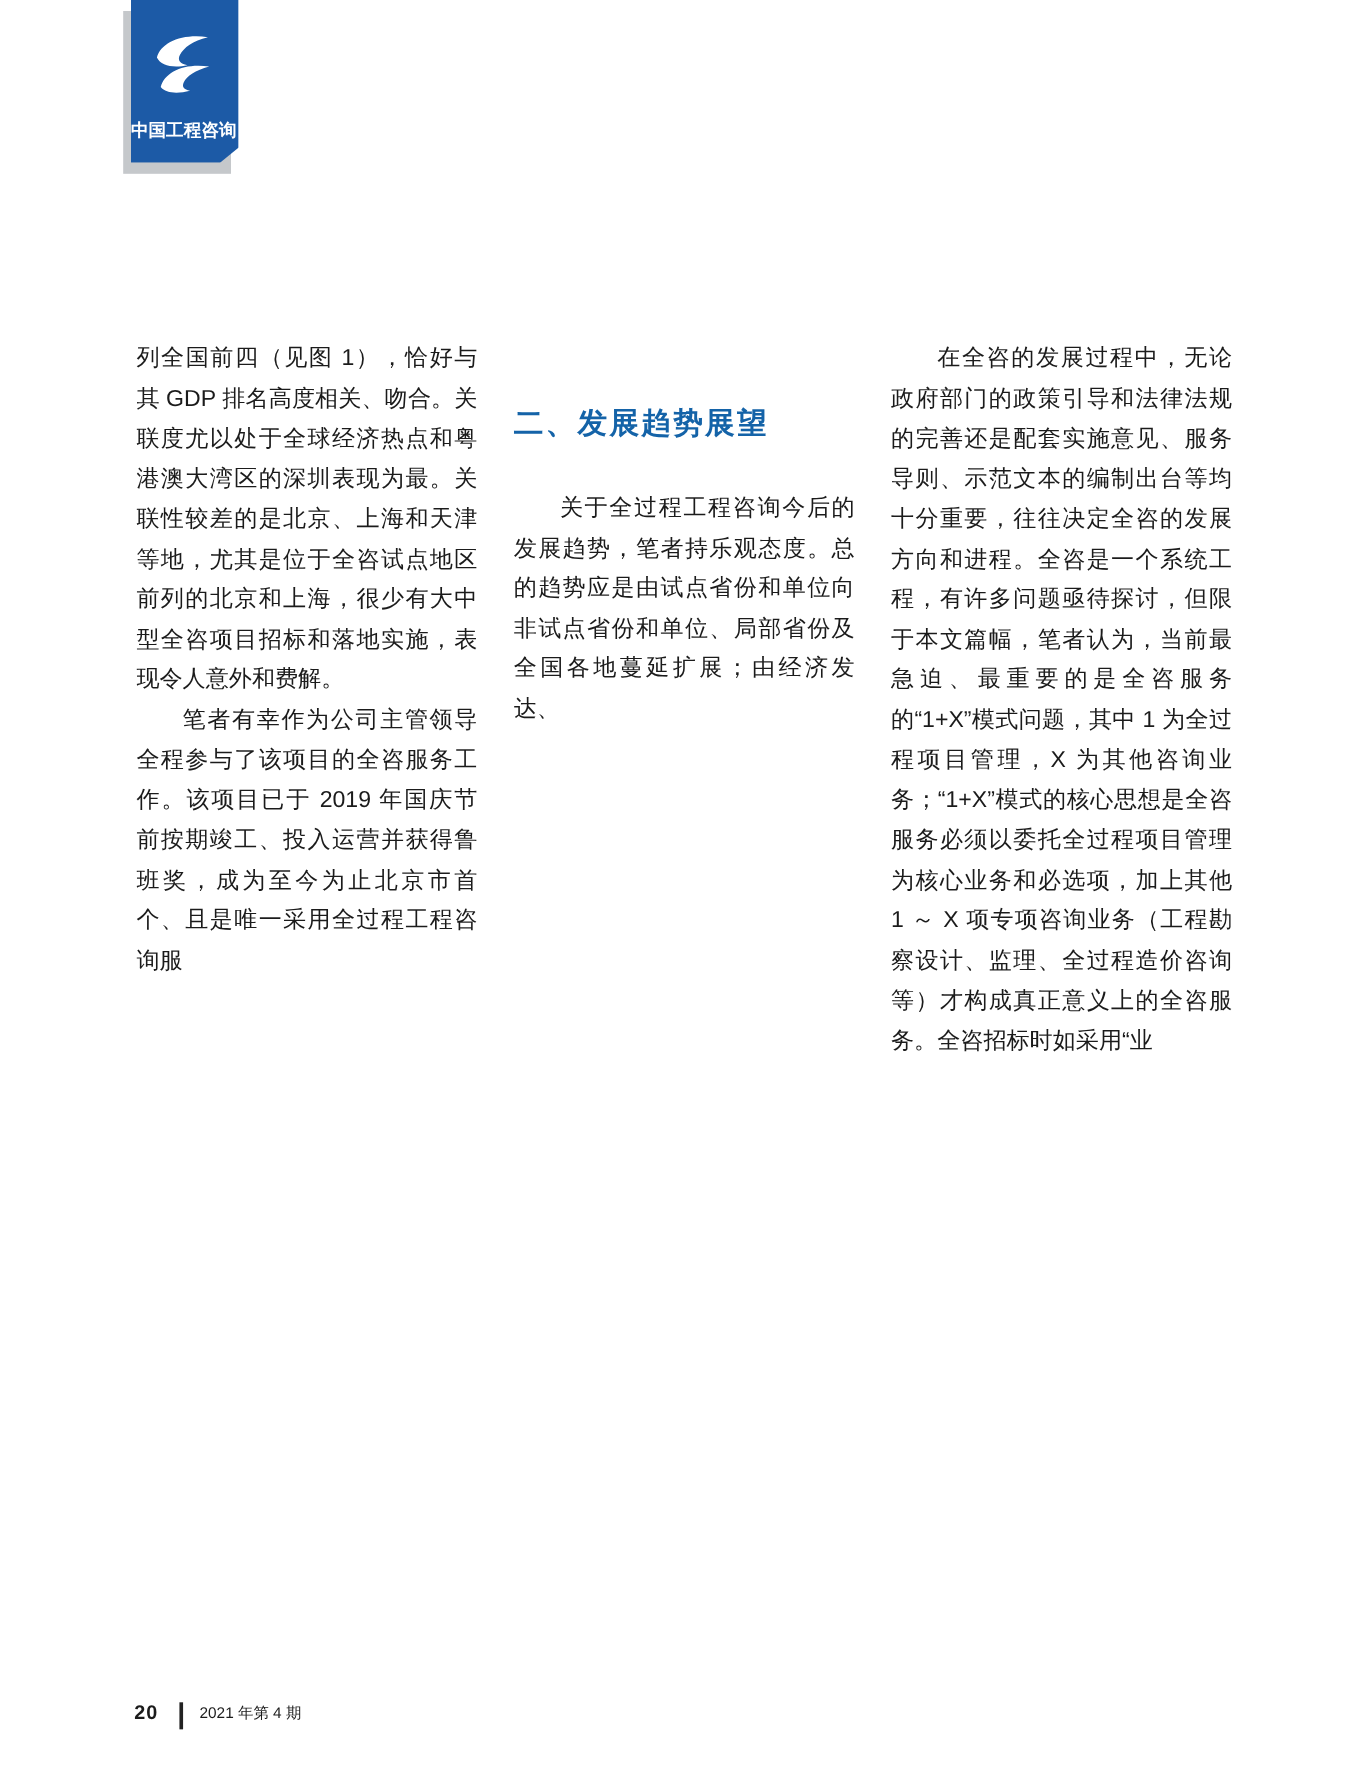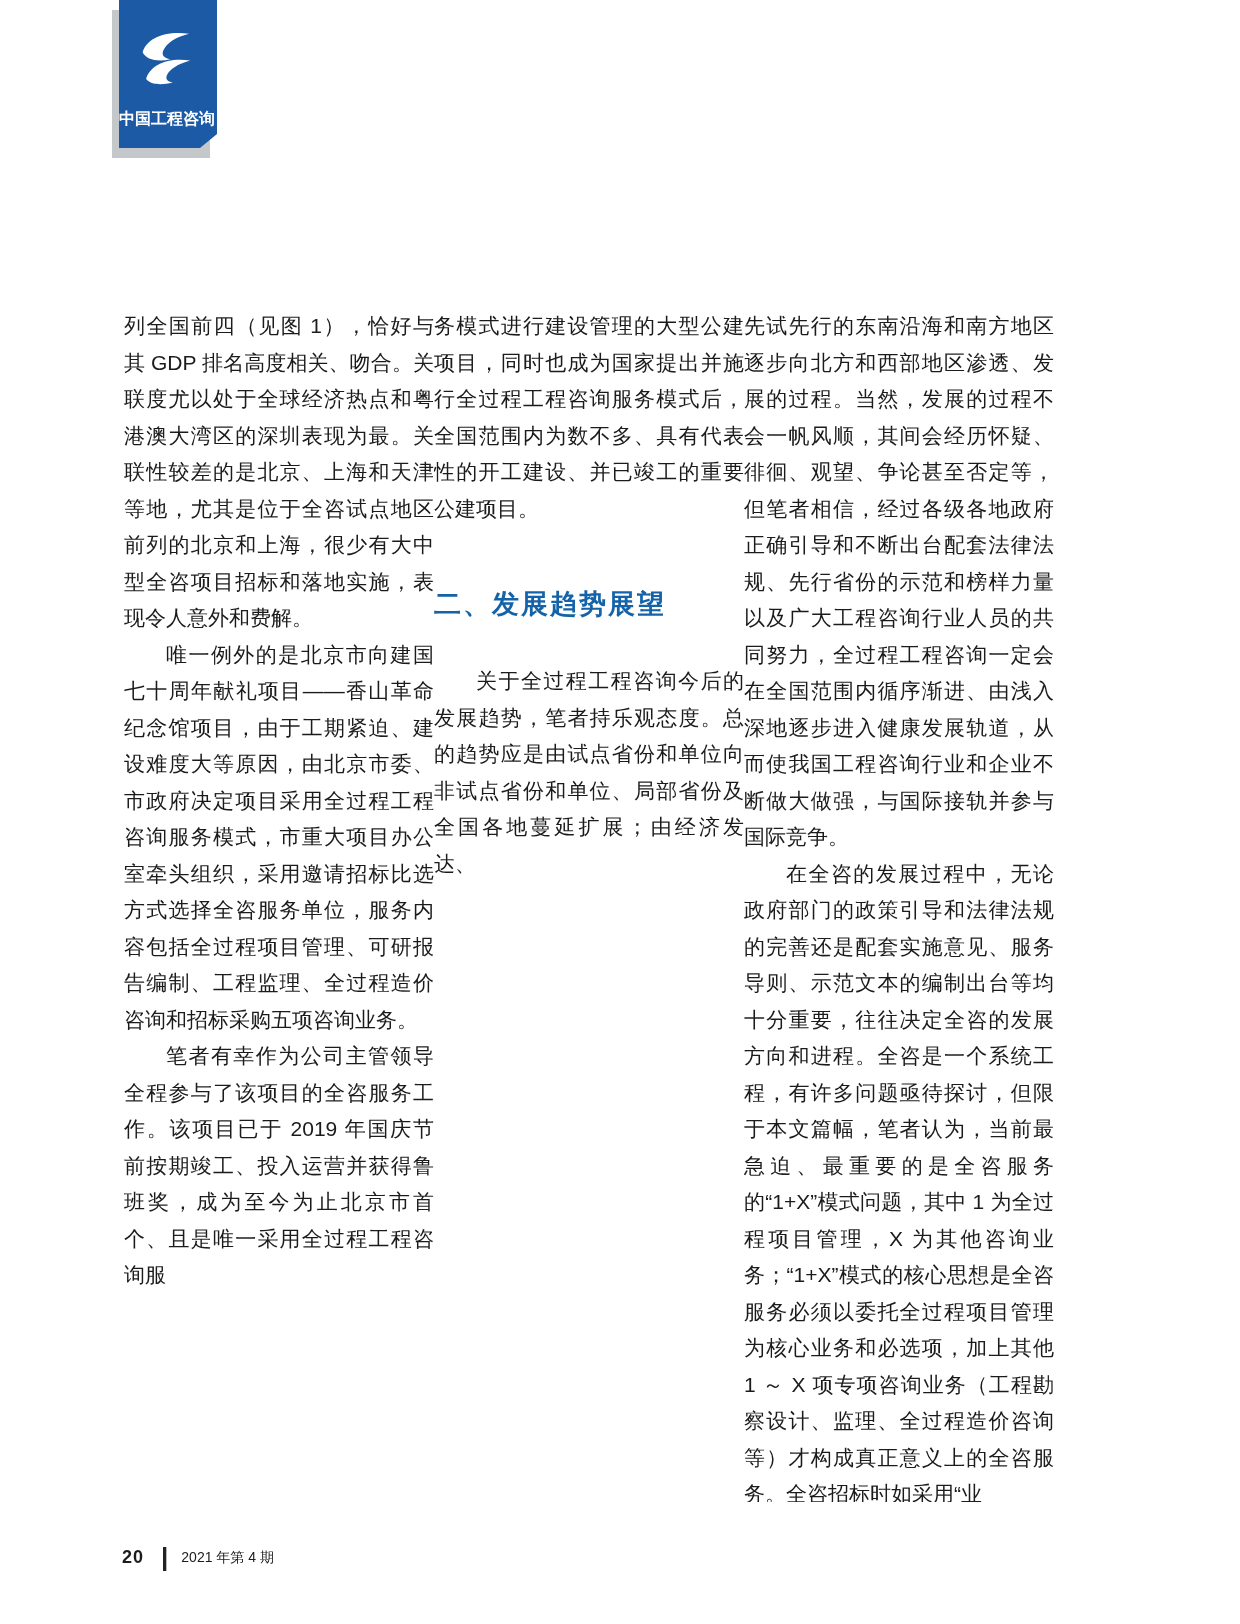--- a/index.html
+++ b/index.html
@@ -11,21 +11,21 @@
   .logo-shadow { position: absolute; left: 0; top: 10px; width: 98px; height: 148px; background: #c5c8cb; }
   .logo-block { position: absolute; left: 7px; top: 0; width: 98px; height: 148px;
                 background: var(--logo-blue, #1c5aa6);
                 clip-path: polygon(0 0, 100% 0, 100% calc(100% - 14px), calc(100% - 17px) 100%, 0 100%); }
   .logo-icon { position: absolute; left: 19px; top: 26px; width: 58px; height: 62px; }
   .logo-icon svg { width: 100%; height: 100%; }
   .logo-label { position: absolute; left: 0; right: 2px; bottom: 18px; text-align: center;
                 color: #ffffff; font-weight: bold; font-size: 16px; white-space: nowrap; margin-top: 36px; }
 
   
-  .cols { position: absolute; left: 124px; top: 308px; display: flex; }
+  .cols { position: absolute; left: 124px; top: 308px; display: flex; gap: 33px; }
   .col { width: 310px; height: 1194px; overflow: hidden;
          font-size: 21px; line-height: 36.5px; color: #1b1b1b; }
   .blk { text-align: justify; }
   .p { text-indent: 2em; }
   .p-cont { text-indent: 0; }
   .h-bold { font-weight: bold; text-indent: 2em; margin: 15px 0 11px; }
   .h-blue { font-weight: 800; color: var(--heading-blue, #1463a8); font-size: 27px;
             line-height: 30px; letter-spacing: 2px; text-indent: 0; margin: 62px 0 44px; }
   .h-sub { font-weight: bold; font-size: 21.5px; text-indent: 2em; margin: 0 0 10px; }
 
@@ -49,30 +49,27 @@
           <path fill="#ffffff" d="M14,88 C20,64 52,50 90,56 C68,62 55,71 50,81 C47,88 50,92 60,94 C40,99 22,98 14,88 Z"></path>
         </svg>
       </span>
       <span class="logo-label">中国工程咨询</span>
     </div>
   </div>
 
   <div class="cols">
     <div class="col">
         <div class="blk p-cont">列全国前四（见图 1），恰好与其 GDP 排名高度相关、吻合。关联度尤以处于全球经济热点和粤港澳大湾区的深圳表现为最。关联性较差的是北京、上海和天津等地，尤其是位于全咨试点地区前列的北京和上海，很少有大中型全咨项目招标和落地实施，表现令人意外和费解。</div>
-        <div class="blk p">唯一例外的是北京市向建国七十周年献礼项目——香山革命纪念馆项目，由于工期紧迫、建设难度大等原因，由北京市委、市政府决定项目采用全过程工程咨询服务模式，市重大项目办公室牵头组织，采用邀请招标比选方式选择全咨服务单位，服务内容包括全过程项目管理、可研报告编制、工程监理、全过程造价咨询和招标采购五项咨询业务。</div>
         <div class="blk p">笔者有幸作为公司主管领导全程参与了该项目的全咨服务工作。该项目已于 2019 年国庆节前按期竣工、投入运营并获得鲁班奖，成为至今为止北京市首个、且是唯一采用全过程工程咨询服</div>
       </div>
     <div class="col">
-        <div class="blk p-cont">务模式进行建设管理的大型公建项目，同时也成为国家提出并施行全过程工程咨询服务模式后，全国范围内为数不多、具有代表性的开工建设、并已竣工的重要公建项目。</div>
         <div class="blk h-blue">二、发展趋势展望</div>
         <div class="blk p">关于全过程工程咨询今后的发展趋势，笔者持乐观态度。总的趋势应是由试点省份和单位向非试点省份和单位、局部省份及全国各地蔓延扩展；由经济发达、</div>
       </div>
     <div class="col">
-        <div class="blk p-cont">先试先行的东南沿海和南方地区逐步向北方和西部地区渗透、发展的过程。当然，发展的过程不会一帆风顺，其间会经历怀疑、徘徊、观望、争论甚至否定等，但笔者相信，经过各级各地政府正确引导和不断出台配套法律法规、先行省份的示范和榜样力量以及广大工程咨询行业人员的共同努力，全过程工程咨询一定会在全国范围内循序渐进、由浅入深地逐步进入健康发展轨道，从而使我国工程咨询行业和企业不断做大做强，与国际接轨并参与国际竞争。</div>
         <div class="blk p">在全咨的发展过程中，无论政府部门的政策引导和法律法规的完善还是配套实施意见、服务导则、示范文本的编制出台等均十分重要，往往决定全咨的发展方向和进程。全咨是一个系统工程，有许多问题亟待探讨，但限于本文篇幅，笔者认为，当前最急迫、最重要的是全咨服务的“1+X”模式问题，其中 1 为全过程项目管理，X 为其他咨询业务；“1+X”模式的核心思想是全咨服务必须以委托全过程项目管理为核心业务和必选项，加上其他 1 ～ X 项专项咨询业务（工程勘察设计、监理、全过程造价咨询等）才构成真正意义上的全咨服务。全咨招标时如采用“业</div>
       </div>
   </div>
 
   <div class="footer">
     <span class="footer-num">20</span>
     <span class="footer-sep">|</span>
     <span class="footer-issue">2021 年第 4 期</span>
   </div>
 

